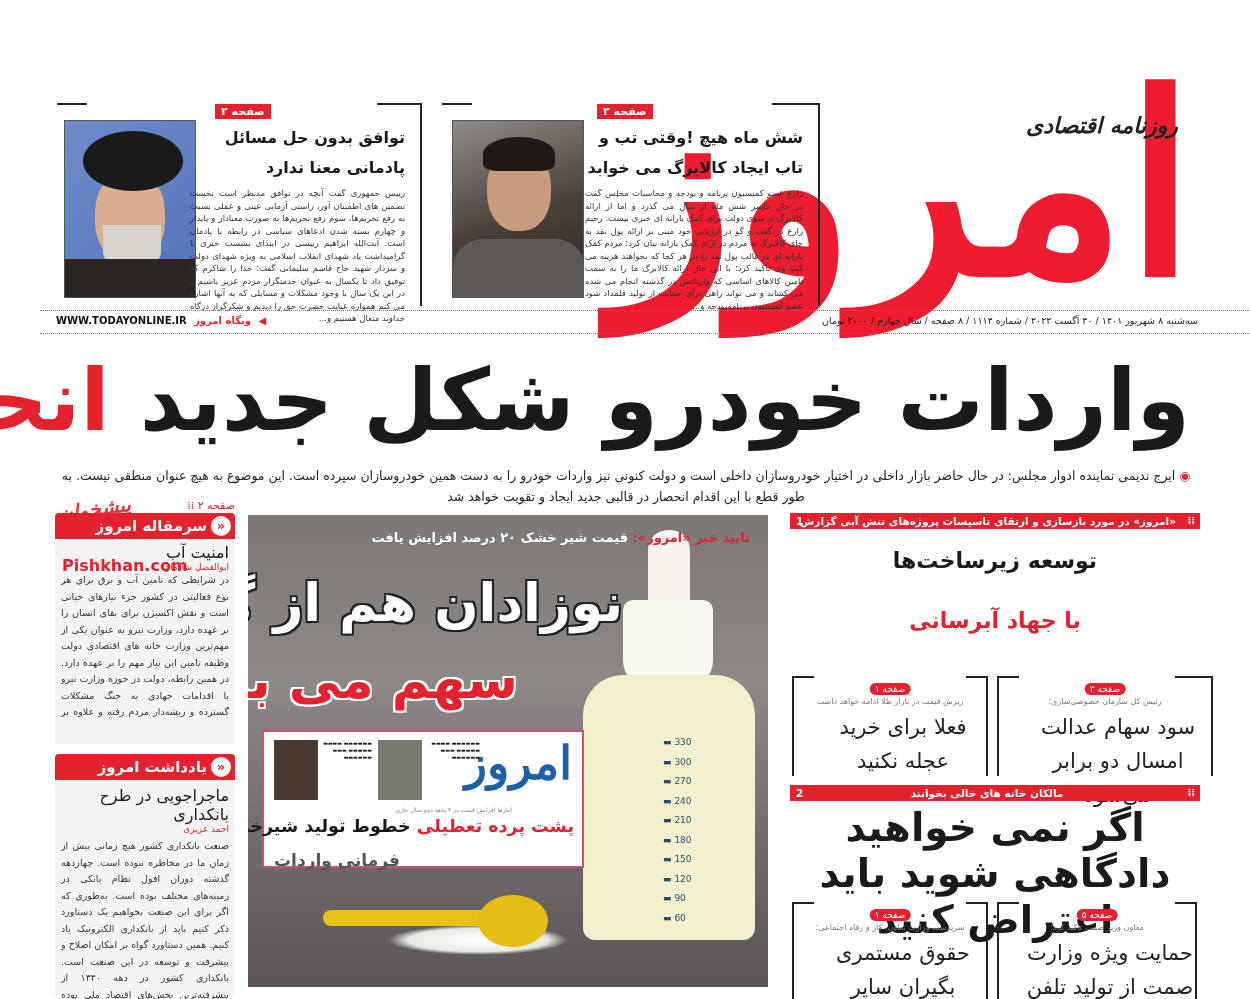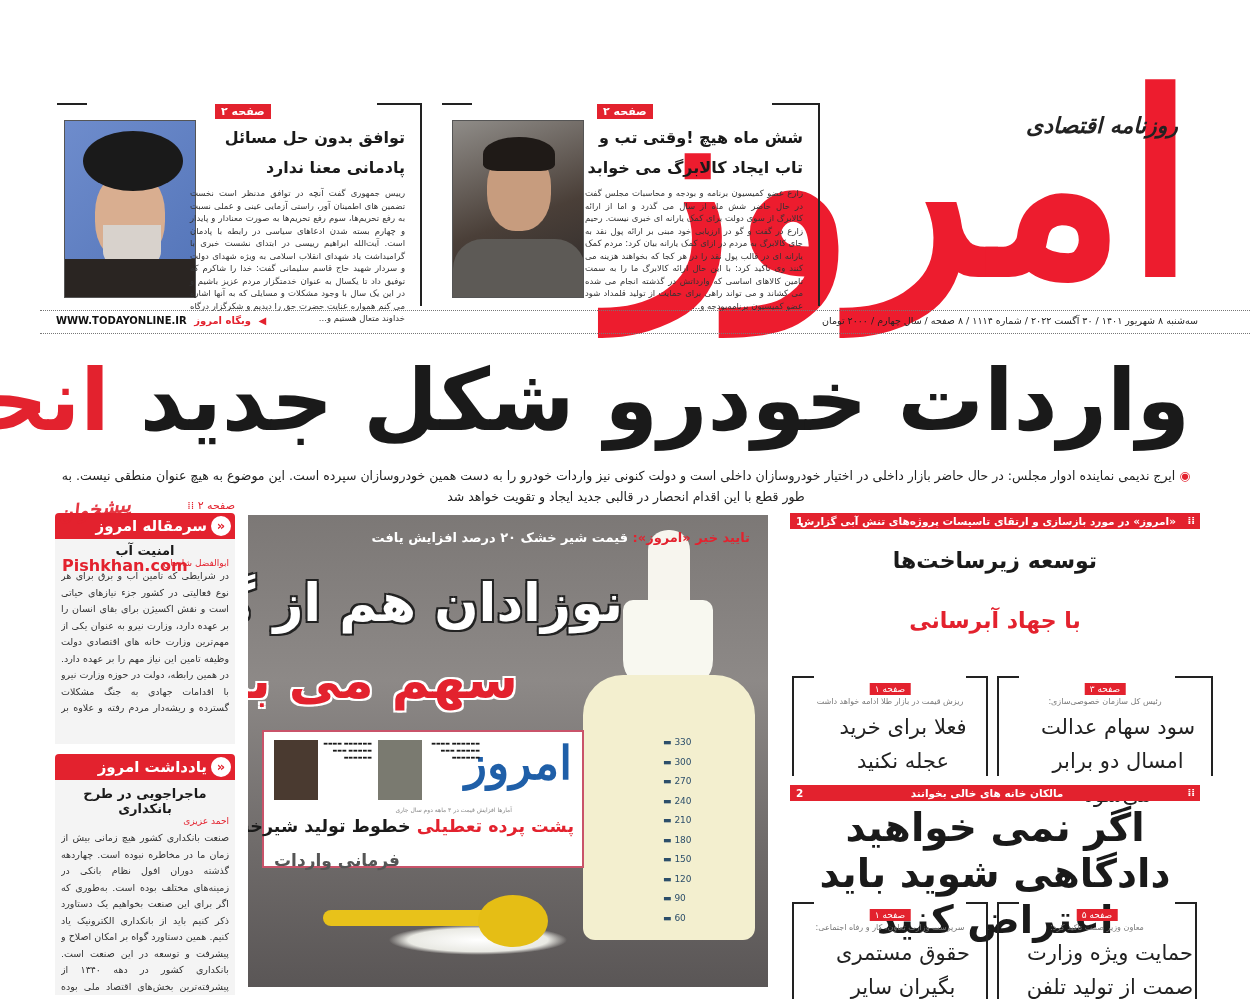--- a/index.html
+++ b/index.html
@@ -39,29 +39,29 @@
   .lede { right: 58px; left: 60px; top: 465px; font-size: 12.5px; line-height: 21px; text-align: center; color: #222; }
   .lede .bullet { color: #e3222e; }
 
   
   .strap { height: 16px; font-size: 10.5px; font-weight: bold; line-height: 16px; padding-right: 24px; padding-left: 8px; }
   .strap .num { position: absolute; left: 6px; top: 0; }
   .strap .dots { position: absolute; right: 5px; top: 0; font-size: 10px; }
   .big1 { font-weight: bold; font-size: 22px; line-height: 42px; text-align: center; letter-spacing: -1px; }
   .subbox { border-top: 2px solid #222; border-right: 2px solid #222; border-left: 2px solid #222; height: 100px; }
   .subbox .gap { position: absolute; top: -2px; height: 2px; background: #fff; }
-  .subbox .pg { position: absolute; top: 5px; left: 50%; transform: translateX(-50%); font-size: 9px; padding: 1px 5px; direction: rtl; }
+  .subbox .pg { position: absolute; top: 5px; left: 50%; transform: translateX(-50%); font-size: 9px; padding: 1px 5px; direction: rtl; border-radius: 6px; }
   .subbox .kicker { position: absolute; top: 19px; left: 0; right: 0; text-align: center; font-size: 8px; color: #777; }
   .subbox .h { position: absolute; top: 32px; left: 0; right: 0; text-align: center; font-size: 21px; line-height: 34px; color: #222; padding-left: 26px; }
 
   
   .colhead { height: 26px; border-radius: 4px 4px 0 0; font-weight: bold; font-size: 15px; line-height: 26px; padding-right: 28px; }
   .colhead .chev { position: absolute; right: 4px; top: 3px; width: 20px; height: 20px; border-radius: 50%; background: #fff; color: #e3222e; font-size: 13px; line-height: 20px; text-align: center; font-weight: bold; }
   .colbox { background: #f4f4f4; }
-  .colbox .ttl { text-align: center; font-weight: bold; font-size: 13px; }
+  .colbox .ttl { font-weight: normal; font-size: 16px; }
   .colbox .by { font-size: 9px; color: #e3222e; text-align: right; }
   .colbox .txt { font-size: 9.5px; line-height: 16.5px; text-align: justify; color: #333; }
   .colbox .cont { font-size: 8.5px; color: #e3222e; margin-top: 41px; }
 
   
   .photo-main { left: 248px; top: 515px; width: 520px; height: 472px; background: linear-gradient(180deg,#7c7876 0%,#8d8987 35%,#6f6b6a 70%,#5a5656 100%); overflow: hidden; }
   .photo-main .kicker { position: absolute; right: 18px; top: 15px; font-size: 13px; font-weight: bold; color: #fff; }
   .photo-main .kicker .r { color: #e3222e; }
   .photo-main .h1 { position: absolute; right: 145px; top: 55px; font-size: 52px; font-weight: bold; color: #fff; white-space: nowrap;
     text-shadow: 2px 2px 0 #222, -2px -2px 0 #222, 2px -2px 0 #222, -2px 2px 0 #222; line-height: 66px; }

